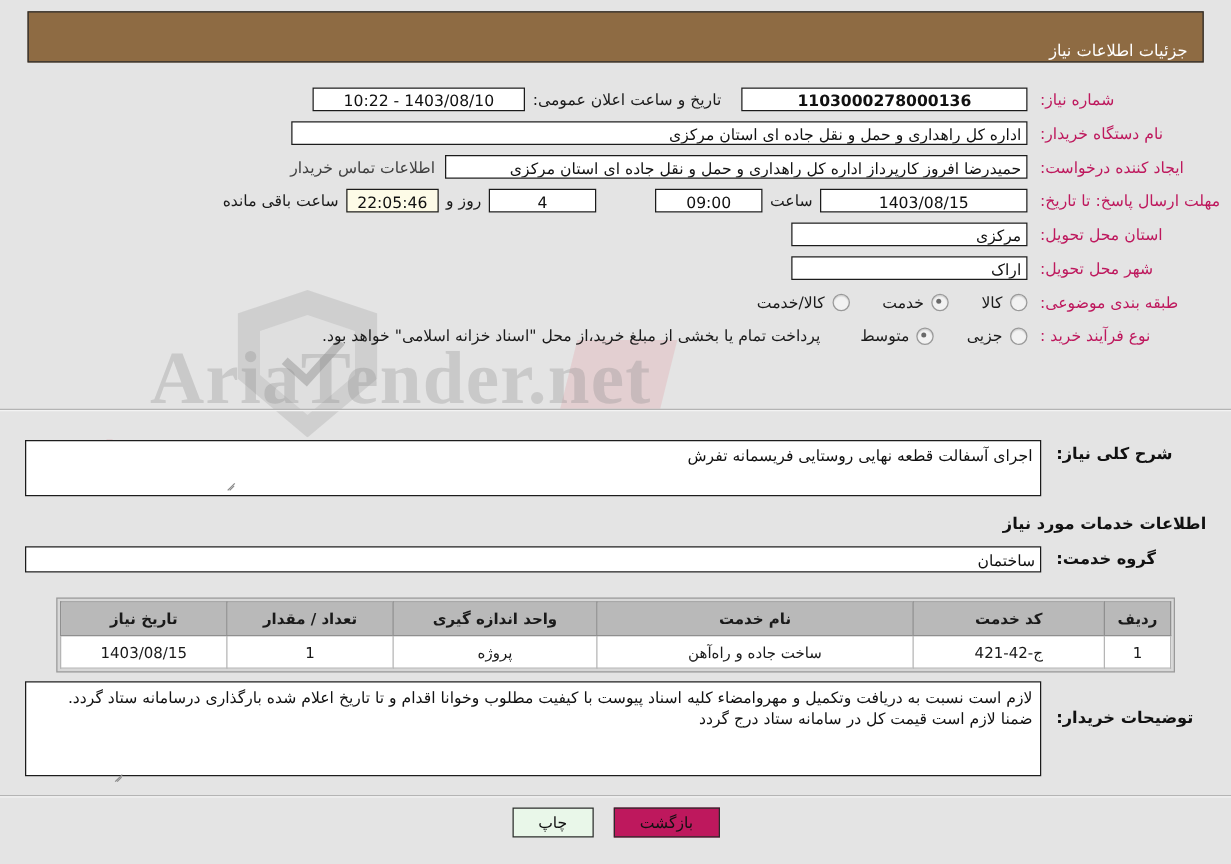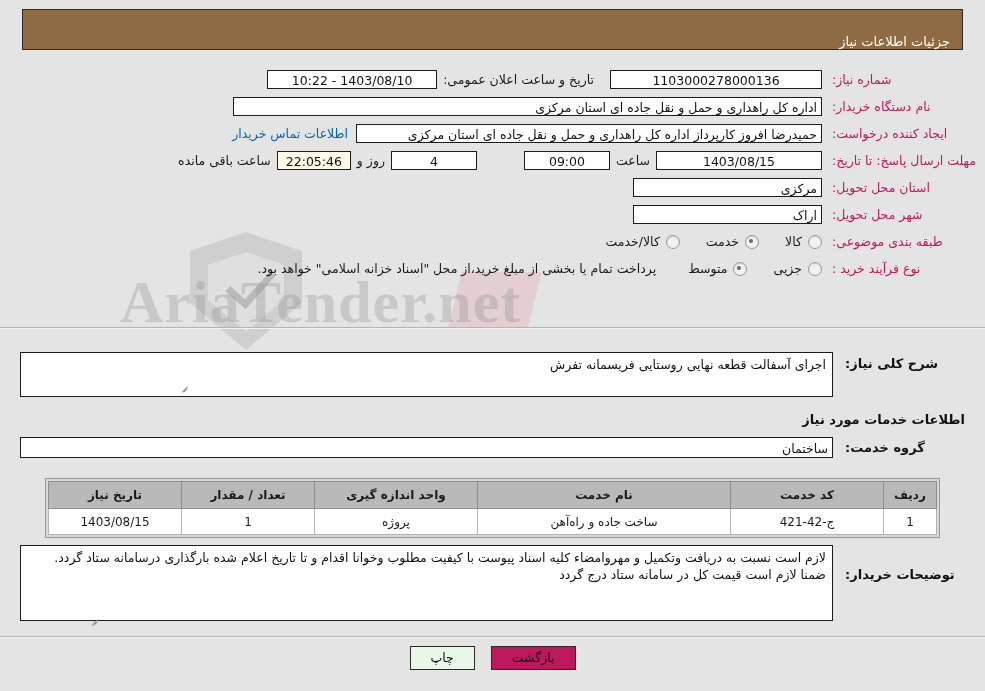--- a/index.html
+++ b/index.html
@@ -145,21 +145,21 @@
   .fld.right  { text-align: right; }
   .fld.cream  { background: #fdfbe7; }
 
   .inline-lbl {
     font-size: 12.5px;
     color: #1a1a1a;
     padding: 0 6px;
     white-space: nowrap;
   }
   .link {
-    color: #0369a1;
+    color: #404040;
     font-size: 12.5px;
     padding: 0 8px;
     cursor: pointer;
     white-space: nowrap;
   }
 
   
   .radio-item {
     display: inline-flex;
     align-items: center;
@@ -320,21 +320,21 @@
 </div>
 
 <div class="titlebar" data-name="page-title-bar">
   <span data-name="page-title">جزئیات اطلاعات نیاز</span>
 </div>
 
 <div class="form-area" data-name="need-info-form">
 
   <div class="row" data-name="row-need-number">
     <div class="lbl w-right" data-name="need-number-label">شماره نیاز:</div>
-    <div class="fld center" style="width:212px;" data-name="need-number-value">1103000278000136</div>
+    <div class="fld center" style="width:229px;font-weight:bold;" data-name="need-number-value">1103000278000136</div>
     <div class="inline-lbl" style="padding-right:16px;" data-name="announce-label">تاریخ و ساعت اعلان عمومی:</div>
     <div class="fld center" style="width:170px;" data-name="announce-value">1403/08/10 - 10:22</div>
   </div>
 
   <div class="row" data-name="row-buyer-org">
     <div class="lbl w-right" data-name="buyer-org-label">نام دستگاه خریدار:</div>
     <div class="fld right" style="width:589px;" data-name="buyer-org-value">اداره کل راهداری و حمل و نقل جاده ای استان مرکزی</div>
   </div>
 
   <div class="row" data-name="row-request-creator">

